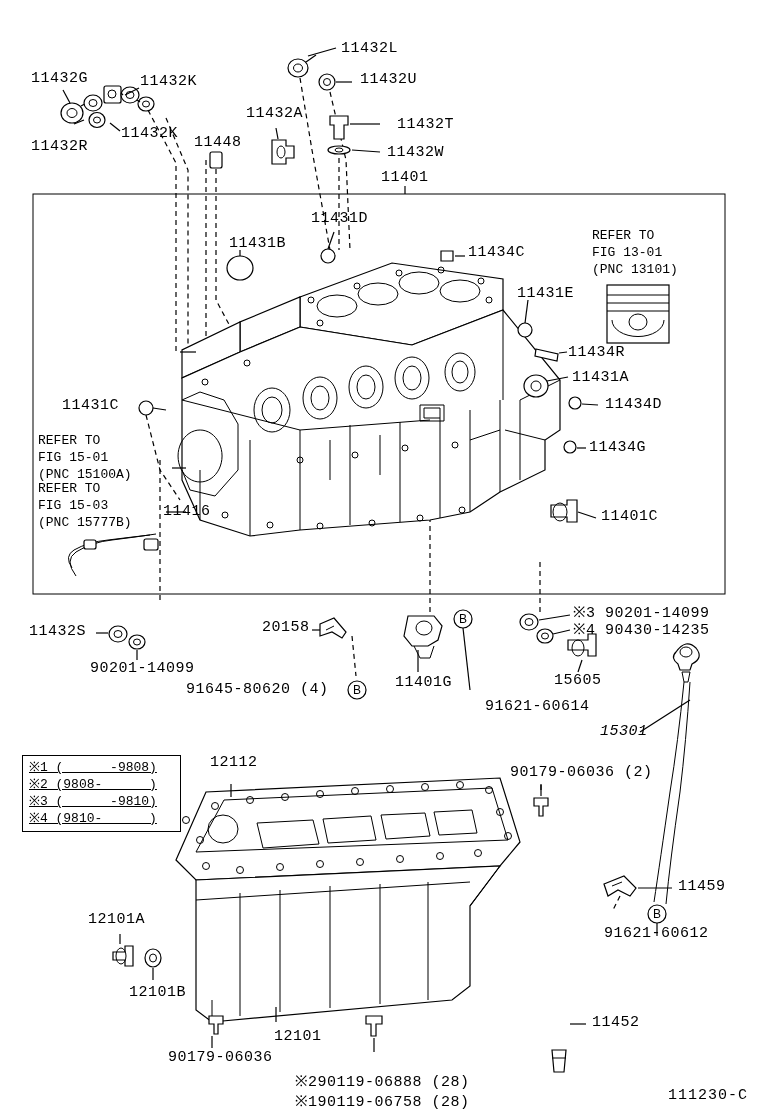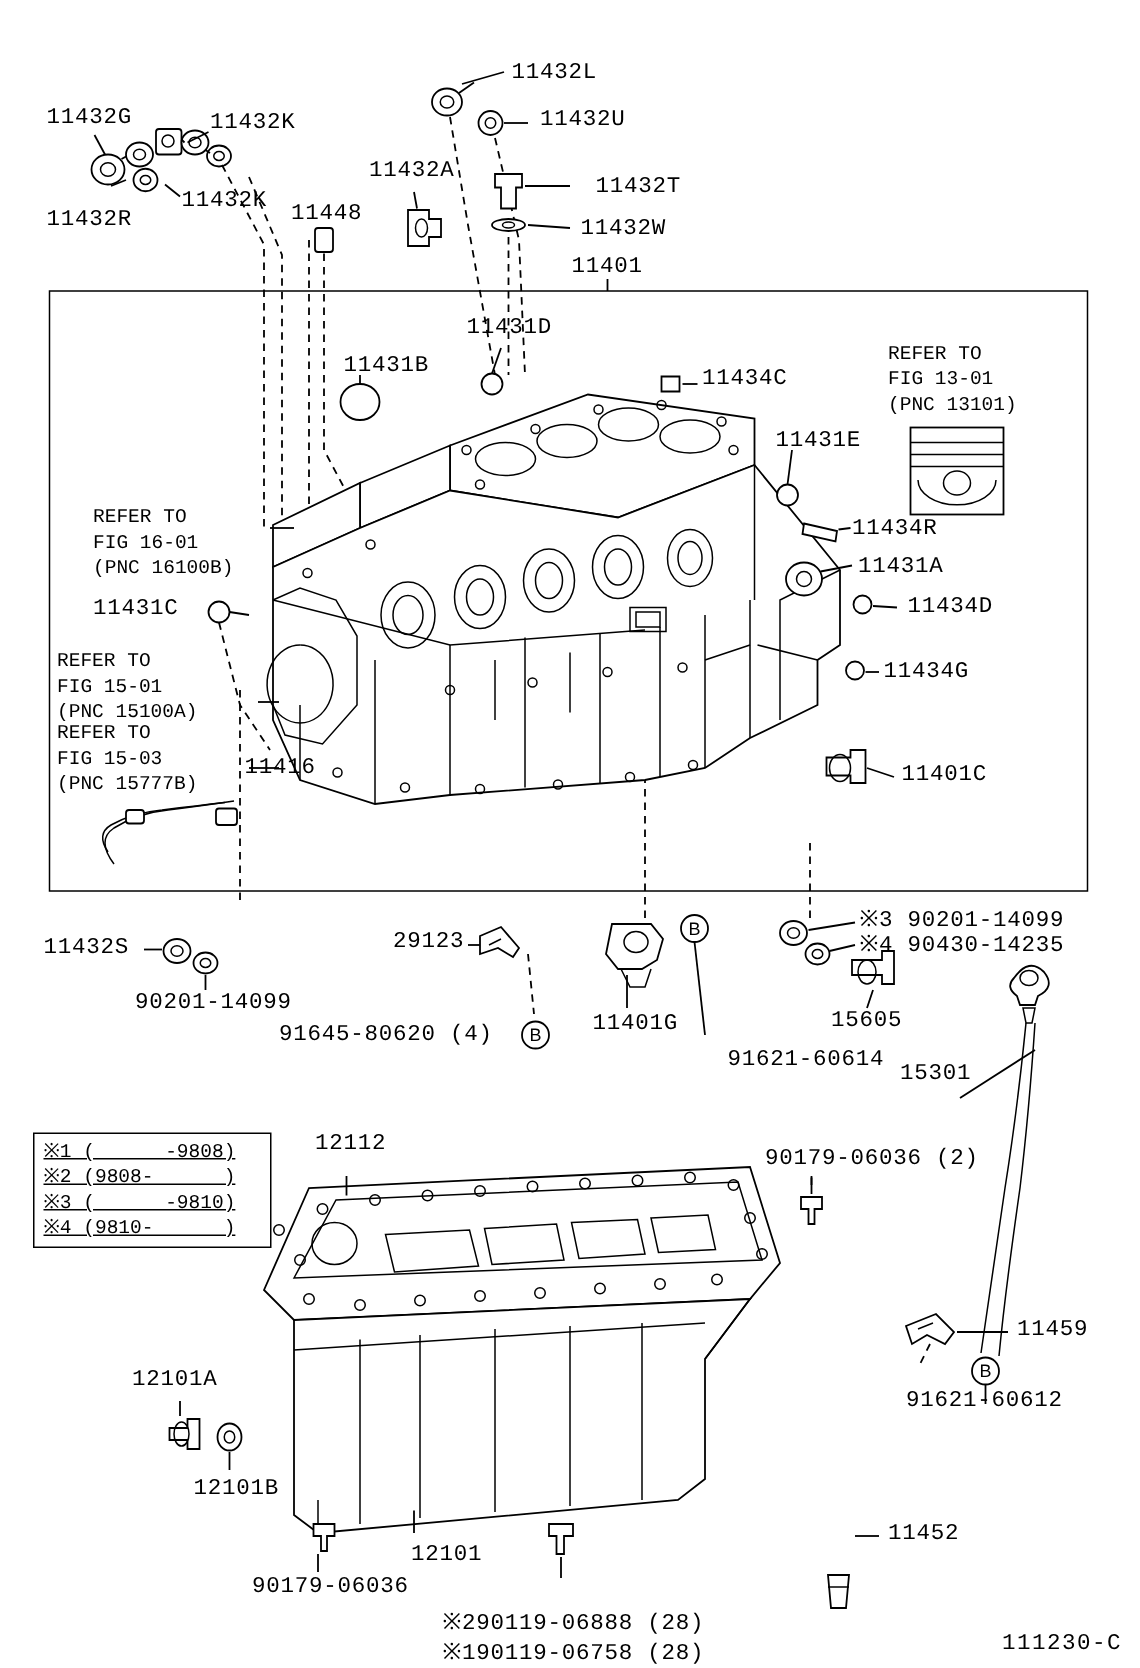--- a/index.html
+++ b/index.html
@@ -400,46 +400,43 @@
   <div class="lbl" style="left:468px;top:245px;">11434C</div>
   <div class="lbl" style="left:517px;top:286px;">11431E</div>
   <div class="lbl" style="left:568px;top:345px;">11434R</div>
   <div class="lbl" style="left:572px;top:370px;">11431A</div>
   <div class="lbl" style="left:605px;top:397px;">11434D</div>
   <div class="lbl" style="left:589px;top:440px;">11434G</div>
   <div class="lbl" style="left:62px;top:398px;">11431C</div>
   <div class="lbl" style="left:163px;top:504px;">11416</div>
   <div class="lbl" style="left:601px;top:509px;text-align:right;">11401C</div>
 
-  <div class="note" style="left:62px;top:336px;"><span>REFER TO</span>
-<span>FIG 16-01</span>
-<span>(PNC 16100B)</span></div>
 
   <div class="note" style="left:592px;top:227px;"><span>REFER TO</span>
 <span>FIG 13-01</span>
 <span>(PNC 13101)</span></div>
 
   <div class="note" style="left:38px;top:432px;"><span>REFER TO</span>
 <span>FIG 15-01</span>
 <span>(PNC 15100A)</span></div>
 
   <div class="note" style="left:38px;top:480px;"><span>REFER TO</span>
 <span>FIG 15-03</span>
 <span>(PNC 15777B)</span></div>
 
   <div class="lbl" style="left:29px;top:624px;">11432S</div>
   <div class="lbl" style="left:90px;top:661px;">90201-14099</div>
-  <div class="lbl" style="left:262px;top:620px;">29123</div>
+  <div class="lbl" style="left:262px;top:620px;">20158</div>
   <div class="lbl" style="left:186px;top:682px;">91645-80620 (4)</div>
   <div class="lbl" style="left:395px;top:675px;">11401G</div>
   <div class="lbl" style="left:437px;top:699px;margin-left:48px;">91621-60614</div>
   <div class="lbl" style="left:573px;top:606px;">※3 90201-14099</div>
   <div class="lbl" style="left:573px;top:623px;">※4 90430-14235</div>
   <div class="lbl" style="left:554px;top:673px;">15605</div>
-  <div class="lbl" style="left:600px;top:708px;">15301</div>
+  <div class="lbl" style="left:600px;top:724px;font-style:italic;">15301</div>
 
   <div class="lbl" style="left:210px;top:755px;">12112</div>
   <div class="lbl" style="left:510px;top:765px;">90179-06036 (2)</div>
   <div class="lbl" style="left:678px;top:879px;">11459</div>
   <div class="lbl" style="left:604px;top:926px;">91621-60612</div>
   <div class="lbl" style="left:88px;top:912px;">12101A</div>
   <div class="lbl" style="left:129px;top:985px;">12101B</div>
   <div class="lbl" style="left:274px;top:1029px;">12101</div>
   <div class="lbl" style="left:168px;top:1050px;">90179-06036</div>
   <div class="lbl" style="left:295px;top:1055px;margin-top:40px;">※190119-06758 (28)</div>

